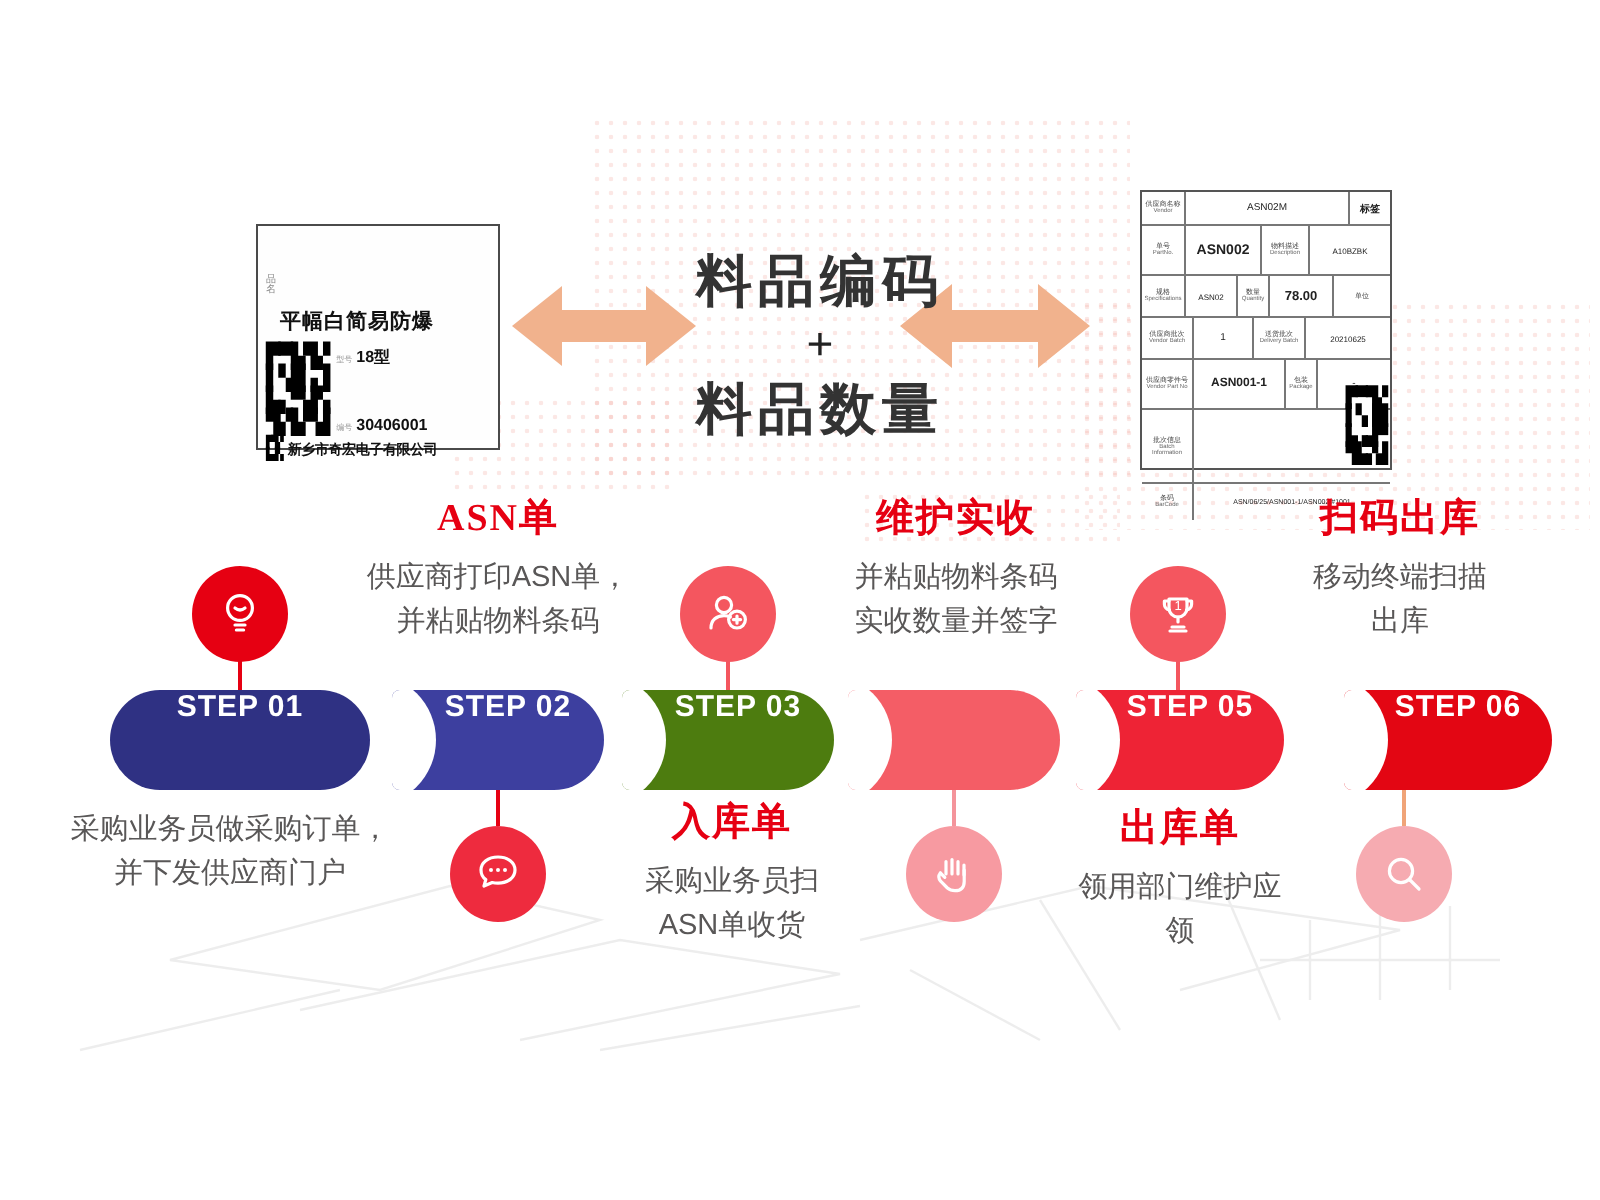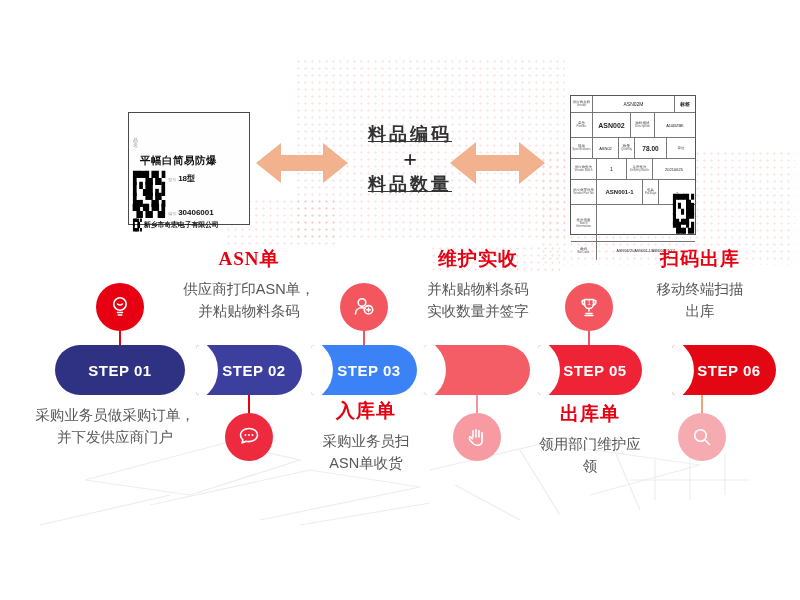--- a/index.html
+++ b/index.html
@@ -21,39 +21,39 @@
   .qr-tiny{font-size:6px;}
   .ml-right{margin-left:4px;display:flex;flex-direction:column;justify-content:space-between;}
   .ml-kv{display:flex;align-items:baseline;}
   .ml-k{font-size:4px;color:#999;margin-right:2px;}
   .ml-v{font-size:8px;font-weight:bold;}
   .ml-maker-row{display:flex;align-items:center;margin-top:2px;}
   .ml-maker{font-size:7px;font-weight:bold;margin-left:3px;letter-spacing:-.2px;}
   
   #center-title{position:absolute;left:340px;top:122px;width:140px;text-align:center;
     font-family:"Liberation Serif",serif;color:#333;}
-  .ct-line{font-size:18px;font-weight:bold;letter-spacing:3px;text-decoration:underline;}
+  .ct-line{font-size:28px;font-weight:bold;letter-spacing:3px;}
   .ct-plus{font-size:24px;font-weight:900;color:#222;line-height:1.1;}
   .arrow{position:absolute;}
   
   #asn-form{position:absolute;left:570px;top:95px;width:126px;height:140px;background:#fff;
     border:1px solid #555;box-sizing:border-box;color:#222;}
   .f-row{display:flex;border-bottom:.5px solid #777;align-items:stretch;}
   .f-cell{border-right:.5px solid #777;display:flex;flex-direction:column;justify-content:center;
     align-items:center;overflow:hidden;padding:1px;box-sizing:border-box;}
   .f-cell:last-child{border-right:none;}
   .f-lab{font-size:3.5px;line-height:1.15;color:#444;text-align:center;}
   .f-lab .en{font-size:3px;color:#666;display:block;}
   .f-val{font-size:5px;}
   .f-val-big{font-size:7px;font-weight:bold;}
   .f-val-qty{font-size:6.5px;font-weight:bold;}
   #form-qr{position:absolute;right:2px;bottom:2px;background:#fff;}
   
   .step{position:absolute;top:345px;height:50px;border-radius:4px 26px 26px 4px;overflow:hidden;
-    display:flex;align-items:center;justify-content:center;}
+    display:flex;justify-content:center;}
   .step-first{border-radius:26px;}
   .step-cut::before{content:'';position:absolute;left:-44px;top:-8px;width:66px;height:66px;
     border-radius:50%;background:#fff;}
   .step-label{position:relative;color:#fff;font-weight:bold;font-size:15px;letter-spacing:.5px;
     padding-left:10px;}
   .step-first .step-label{padding-left:0;}
   
   .vline{position:absolute;width:2px;}
   .icon-circle{position:absolute;width:48px;height:48px;border-radius:50%;
     display:flex;align-items:center;justify-content:center;}
@@ -275,21 +275,21 @@
     </svg>
   </div>
   <div class="vline" style="left: 588px; top: 329px; height: 17px; background-color: rgb(244, 86, 95);"></div>
 
   <div class="step step-first" style="left: 55px; width: 130px; background-color: rgb(47, 49, 131);">
     <span class="step-label">STEP 01</span>
   </div>
   <div class="step step-cut" style="left: 196px; width: 106px; background-color: rgb(61, 63, 159);">
     <span class="step-label">STEP 02</span>
   </div>
-  <div class="step step-cut" style="left: 311px; width: 106px; background-color: #3b82f6;">
+  <div class="step step-cut" style="left: 311px; width: 106px; background-color: #4d7c0f;">
     <span class="step-label">STEP 03</span>
   </div>
   <div class="step step-cut" style="left: 424px; width: 106px; background-color: rgb(244, 93, 102);">
     <span class="step-label"></span>
   </div>
   <div class="step step-cut" style="left: 538px; width: 104px; background-color: rgb(238, 35, 53);">
     <span class="step-label">STEP 05</span>
   </div>
   <div class="step step-cut" style="left: 672px; width: 104px; background-color: rgb(227, 6, 19);">
     <span class="step-label">STEP 06</span>

